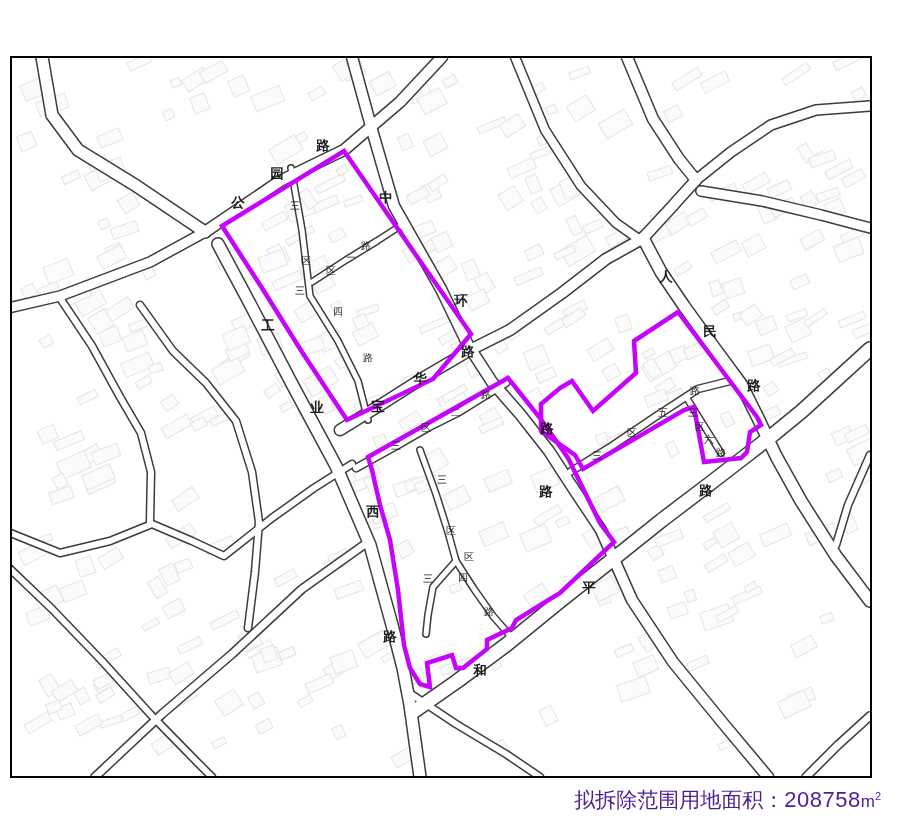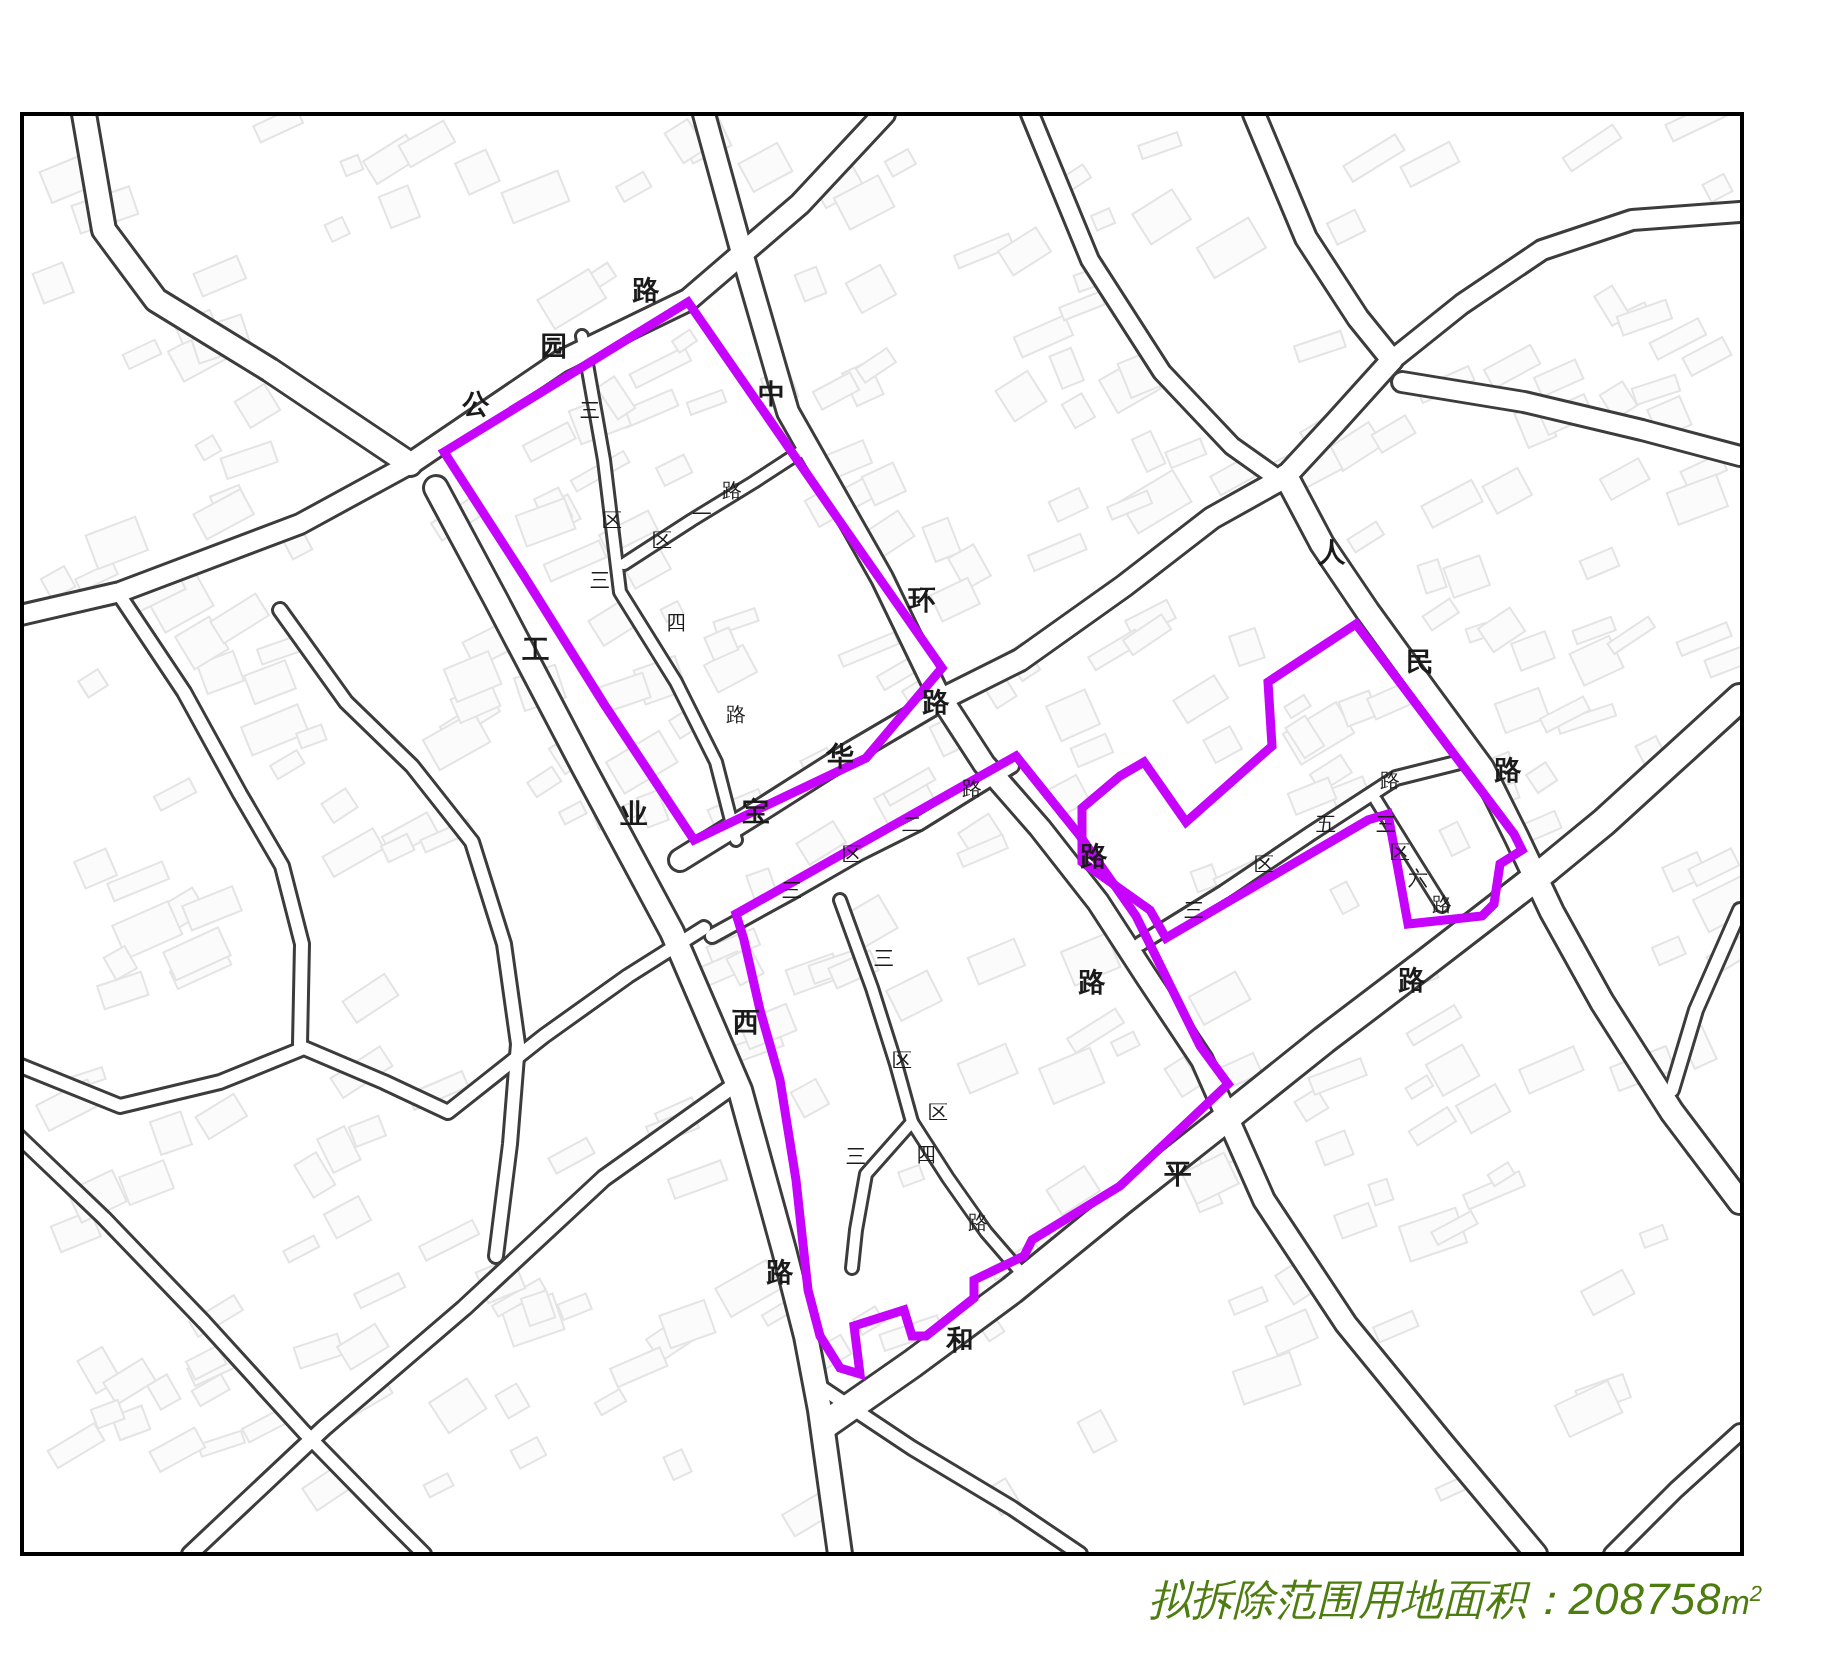--- a/index.html
+++ b/index.html
@@ -1,20 +1,20 @@
 <!DOCTYPE html>
 <html><head>
 <meta charset="utf-8">
 <style>
   html,body{margin:0;padding:0;background:#ffffff;}
   body{width:915px;height:832px;position:relative;font-family:"Liberation Sans",sans-serif;overflow:hidden;}
   .title{position:absolute;left:16px;top:12px;width:885px;font-size:23px;font-weight:bold;color:#000;letter-spacing:0.5px;white-space:nowrap;}
   .map-wrap{position:absolute;left:0;top:0;width:915px;height:832px;}
   svg{display:block;}
-  .footer{position:absolute;top:786px;right:34px;font-size:21px;color:#4d7c0f;white-space:nowrap;font-style:italic;}
+  .footer{position:absolute;top:786px;right:34px;font-size:21px;color:#4c1d95;white-space:nowrap;}
   .footer .num{font-size:22px;letter-spacing:0.5px;}
   .footer .unit{font-size:17px;}
   .footer sup{font-size:11px;vertical-align:super;}
   text{font-family:"Liberation Sans",sans-serif;}
 </style>
 </head>
 <body>
 
 <div class="title">龙华区龙华街道龙华第三工业区城市更新单元（计划调整） 拟拆除范围示意图</div>
 

